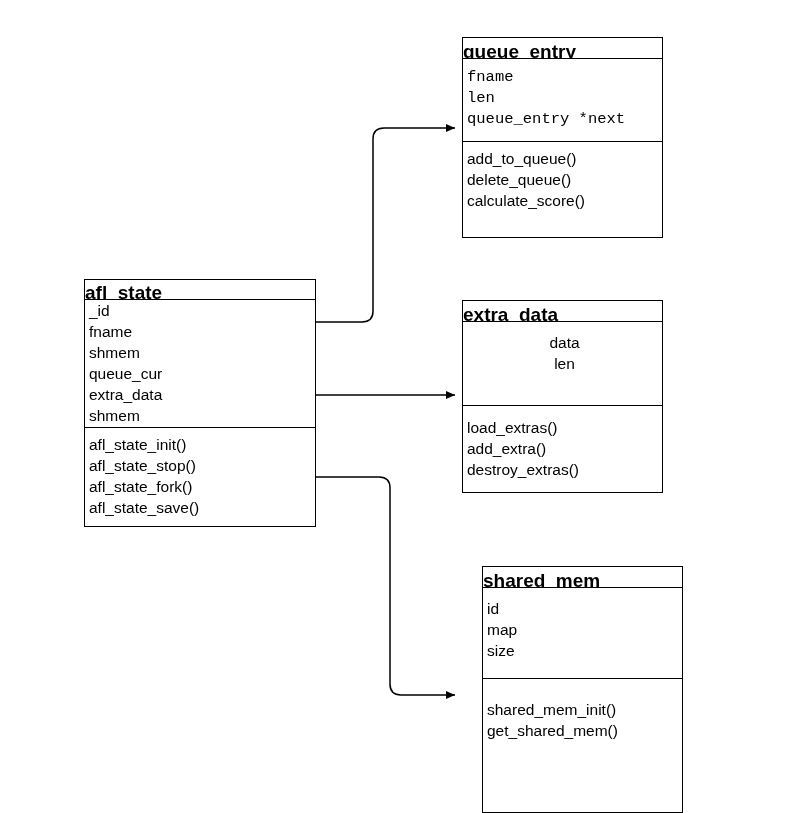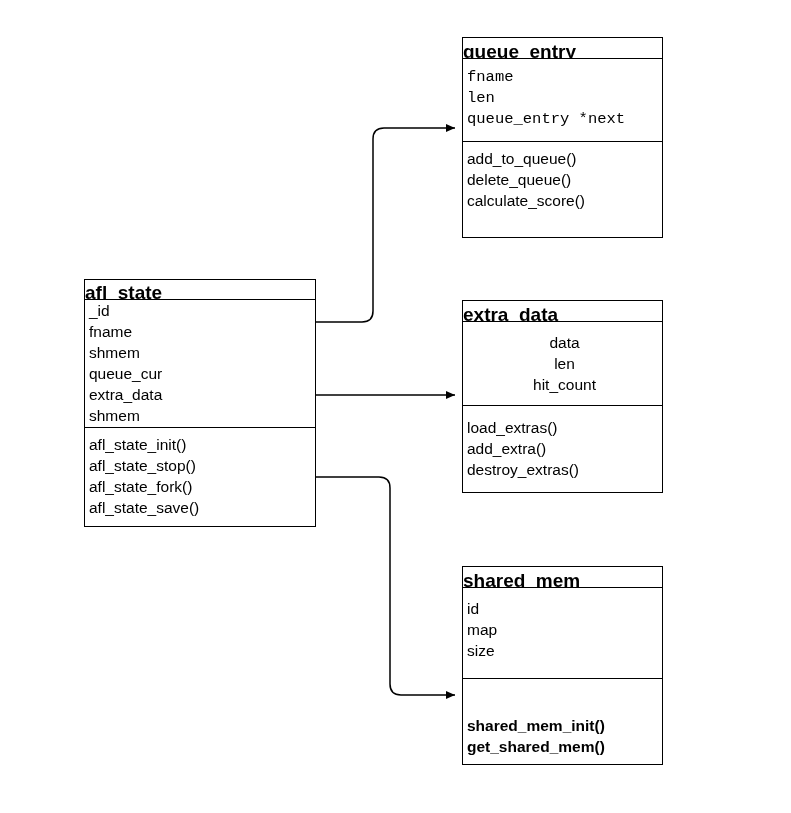--- a/index.html
+++ b/index.html
@@ -122,37 +122,36 @@
           <div class="uml-row">afl_state_save()</div>
         </div>
       </div>
       <div class="uml-class" style="left: 462px; top: 300px; width: 201px; height: 193px;">
         <div class="uml-title" style="height: 21px;">
           <span style="top: 4px;">extra_data</span>
         </div>
         <div class="uml-compartment" style="height: 83px; padding-top: 10px; text-align: center;">
           <div class="uml-row">data</div>
           <div class="uml-row">len</div>
-          <div class="uml-row">hit_count</div>
         </div>
         <div class="uml-compartment divider" style="padding-top: 11px;">
           <div class="uml-row">load_extras()</div>
           <div class="uml-row">add_extra()</div>
           <div class="uml-row">destroy_extras()</div>
         </div>
       </div>
-      <div class="uml-class" style="left: 462px; top: 566px; width: 201px; height: 199px;">
+      <div class="uml-class" style="left: 482px; top: 566px; width: 201px; height: 247px;">
         <div class="uml-title" style="height: 21px;">
           <span style="top: 4px;">shared_mem</span>
         </div>
         <div class="uml-compartment" style="height: 90px; padding-top: 10px;">
           <div class="uml-row">id</div>
           <div class="uml-row">map</div>
           <div class="uml-row">size</div>
         </div>
-        <div class="uml-compartment divider" style="padding-top: 36px; font-weight: bold;">
+        <div class="uml-compartment divider" style="padding-top: 20px;">
           <div class="uml-row">shared_mem_init()</div>
           <div class="uml-row">get_shared_mem()</div>
         </div>
       </div>
     </div>
 
 </div>
 
 </body></html>

